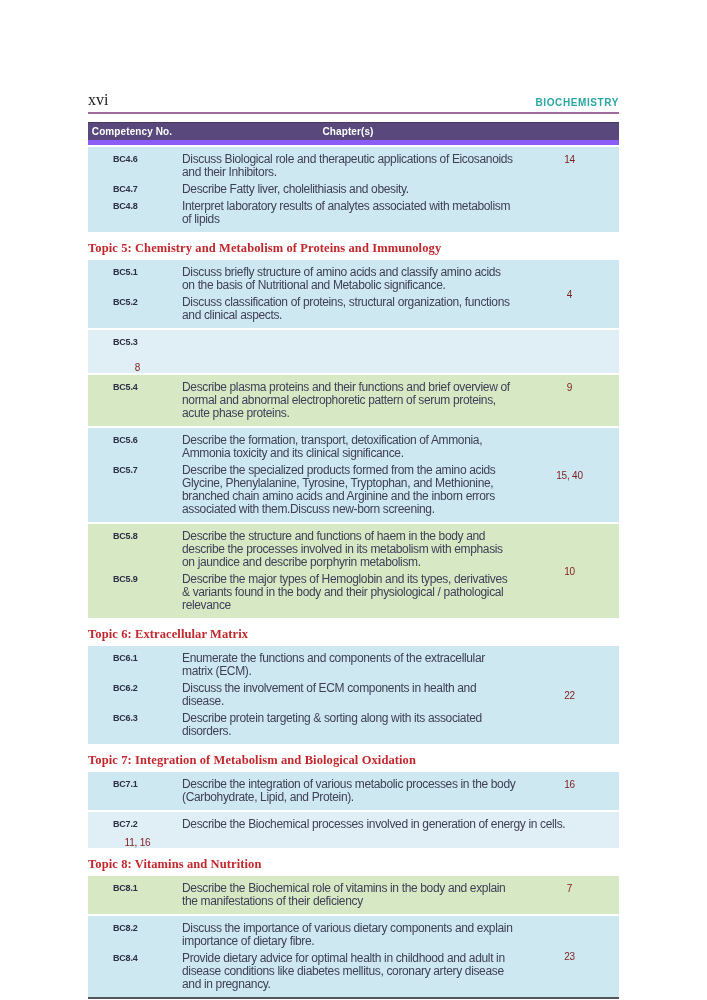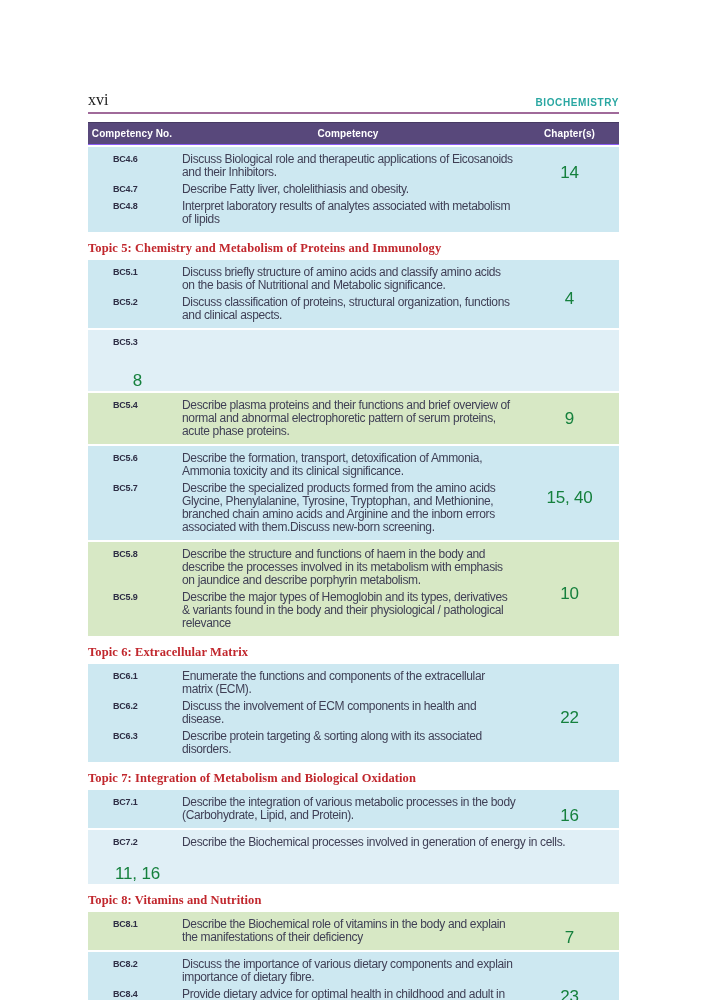--- a/index.html
+++ b/index.html
@@ -43,21 +43,21 @@
     color: var(--header-text, #ffffff);
     display: grid;
     grid-template-columns: 88px 1fr 99px;
     column-gap: 6px;
     height: 23px;
     align-items: center;
     font-size: 10px;
     font-weight: bold;
     margin-bottom: 2px;
     border-top: 1px solid #463a63;
-    border-bottom: 1px solid #8b5cf6;
+    border-bottom: 5px solid #8b5cf6;
     box-sizing: border-box;
   }
   .thead .h { text-align: center; letter-spacing: 0.1px; }
   .tbody { border-bottom: 2px solid var(--bottom-border, #55555a); }
   .tbody > .block:last-child { margin-bottom: 0; }
 
   .topic {
     font-family: "Liberation Serif", serif;
     font-weight: bold;
     font-size: 12.5px;
@@ -94,41 +94,39 @@
     font-size: 12px;
     letter-spacing: -0.35px;
     color: var(--body-text, #3f3f55);
     line-height: 13px;
     padding-right: 4px;
   }
   .chapter {
     width: 99px;
     display: flex;
     justify-content: center;
-    font-size: 17px;
-    color: #15803d;
+    font-size: 10px;
+    color: #7f1d1d;
     letter-spacing: -0.2px;
-    margin-top: 9px;
   }
   .chapter.top    { align-items: flex-start; padding-top: 7px; }
   .chapter.center { align-items: center; }
 </style>
 </head>
 <body>
 
 <div class="page">
   <div class="page-header">
     <span class="page-num">xvi</span>
     <span class="brand">BIOCHEMISTRY</span>
   </div>
 
   <div class="table">
     <div class="thead">
       <div class="h">Competency No.</div>
-      <div class="h">Competency</div>
       <div class="h">Chapter(s)</div>
     </div>
     <div class="tbody">
         <div class="block bg-blue">
           <div class="rows">
             <div class="row">
               <div class="no">BC4.6</div>
               <div class="desc">Discuss Biological role and therapeutic applications of Eicosanoids and their Inhibitors.</div>
             </div>
             <div class="row">

